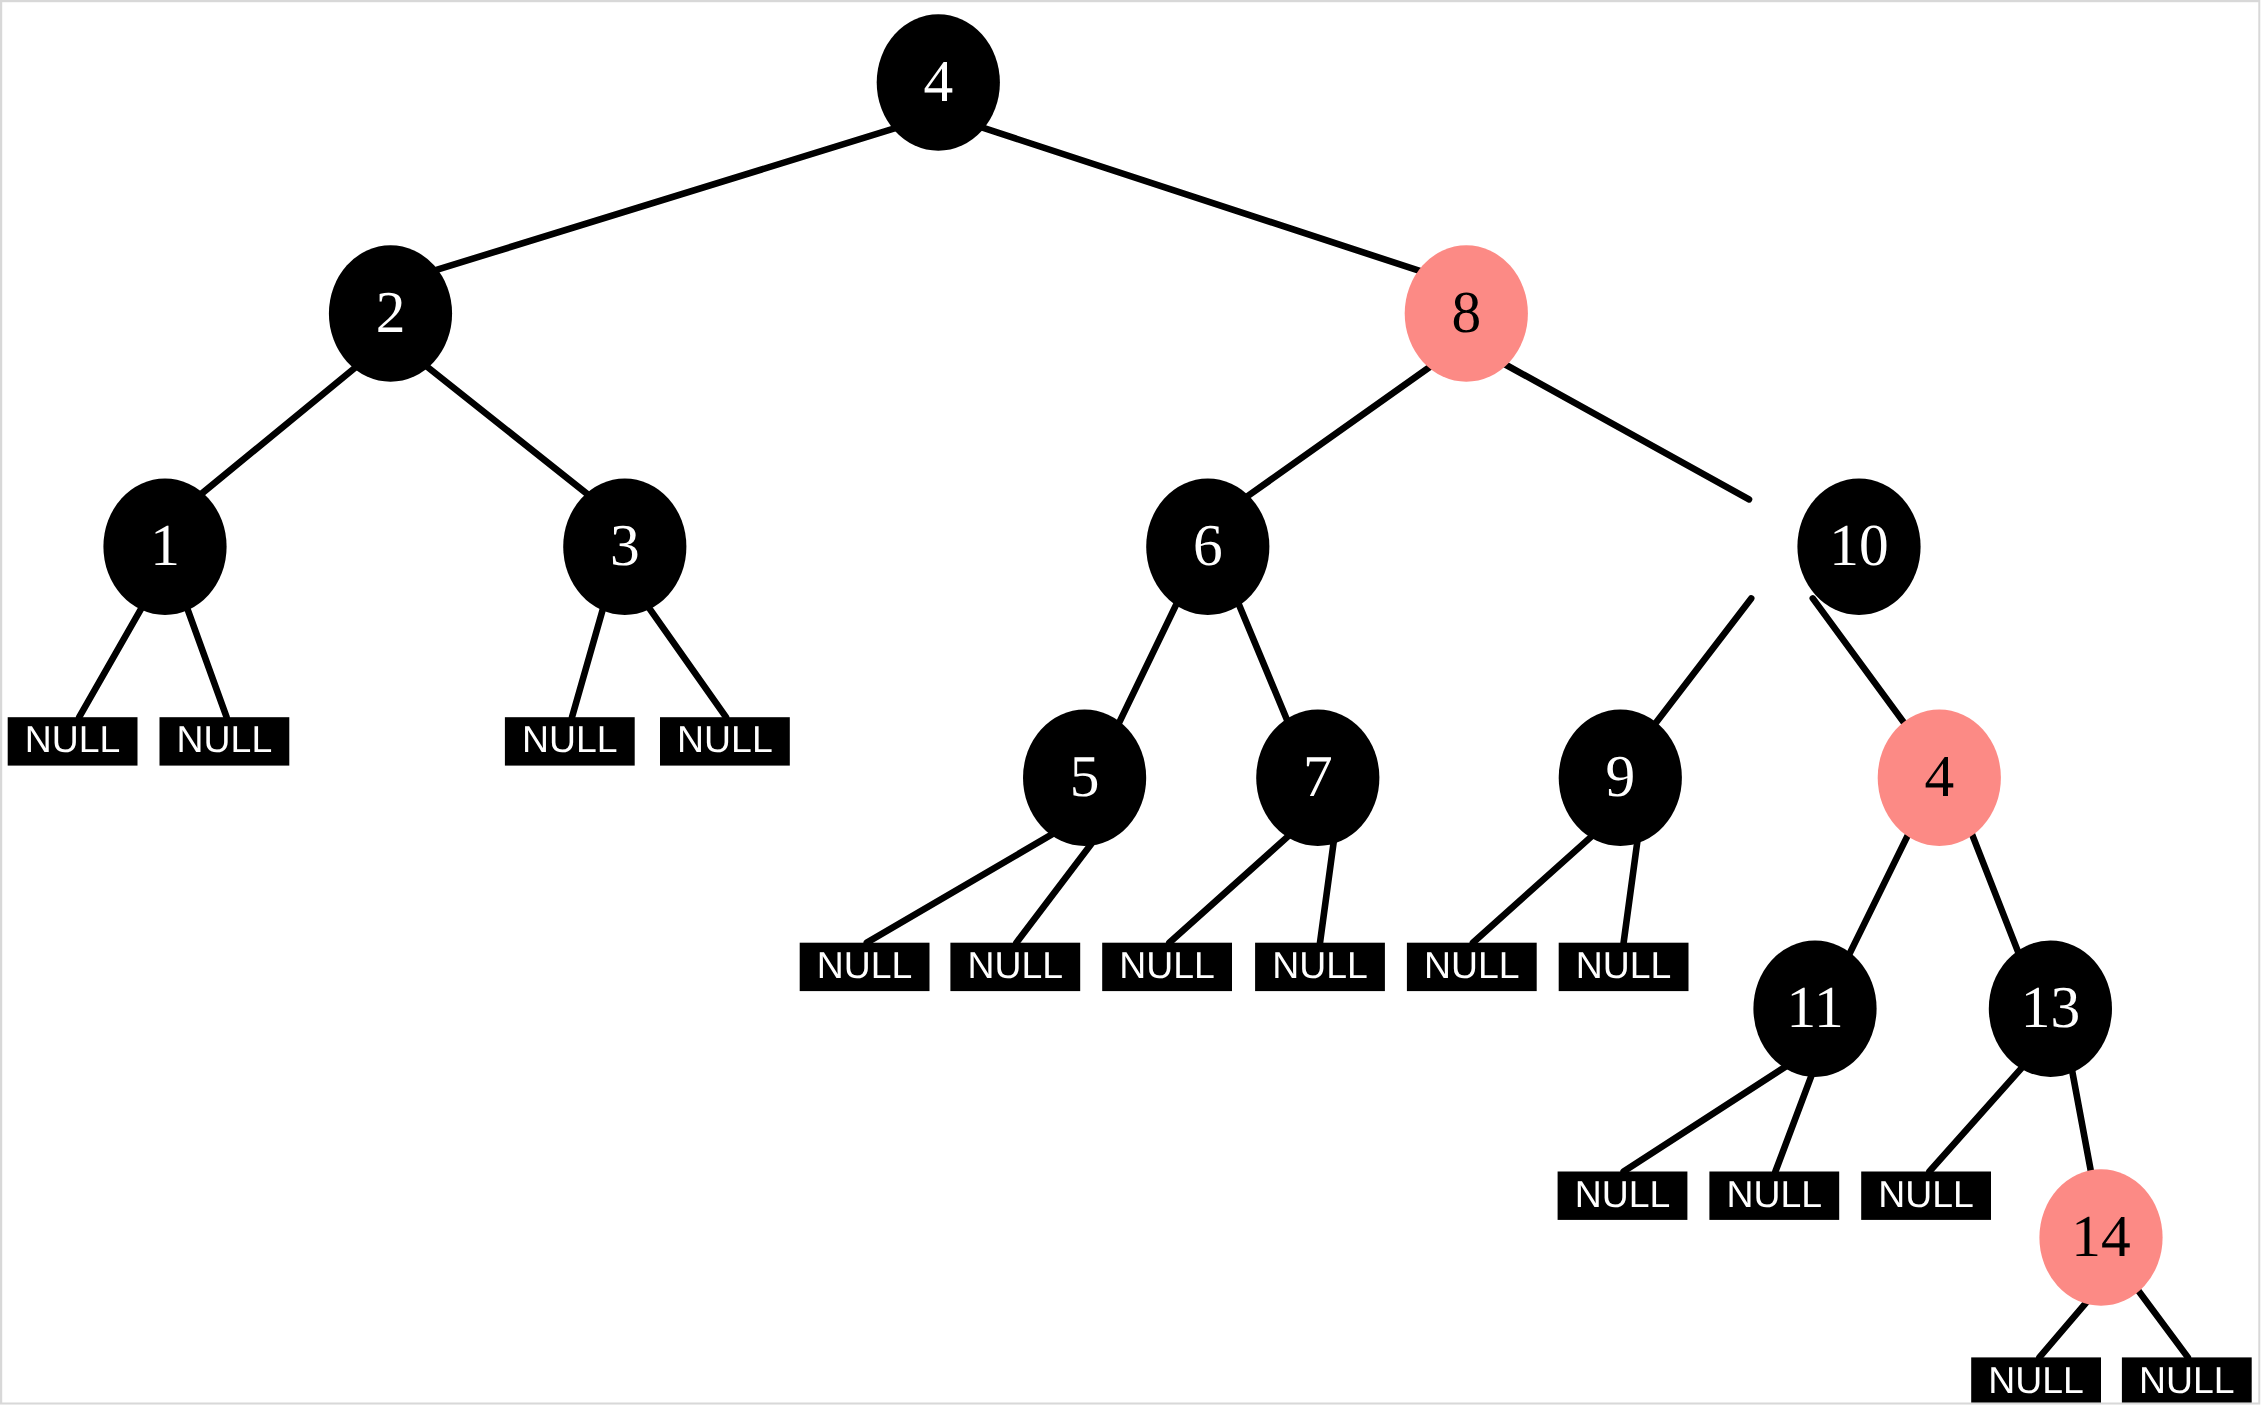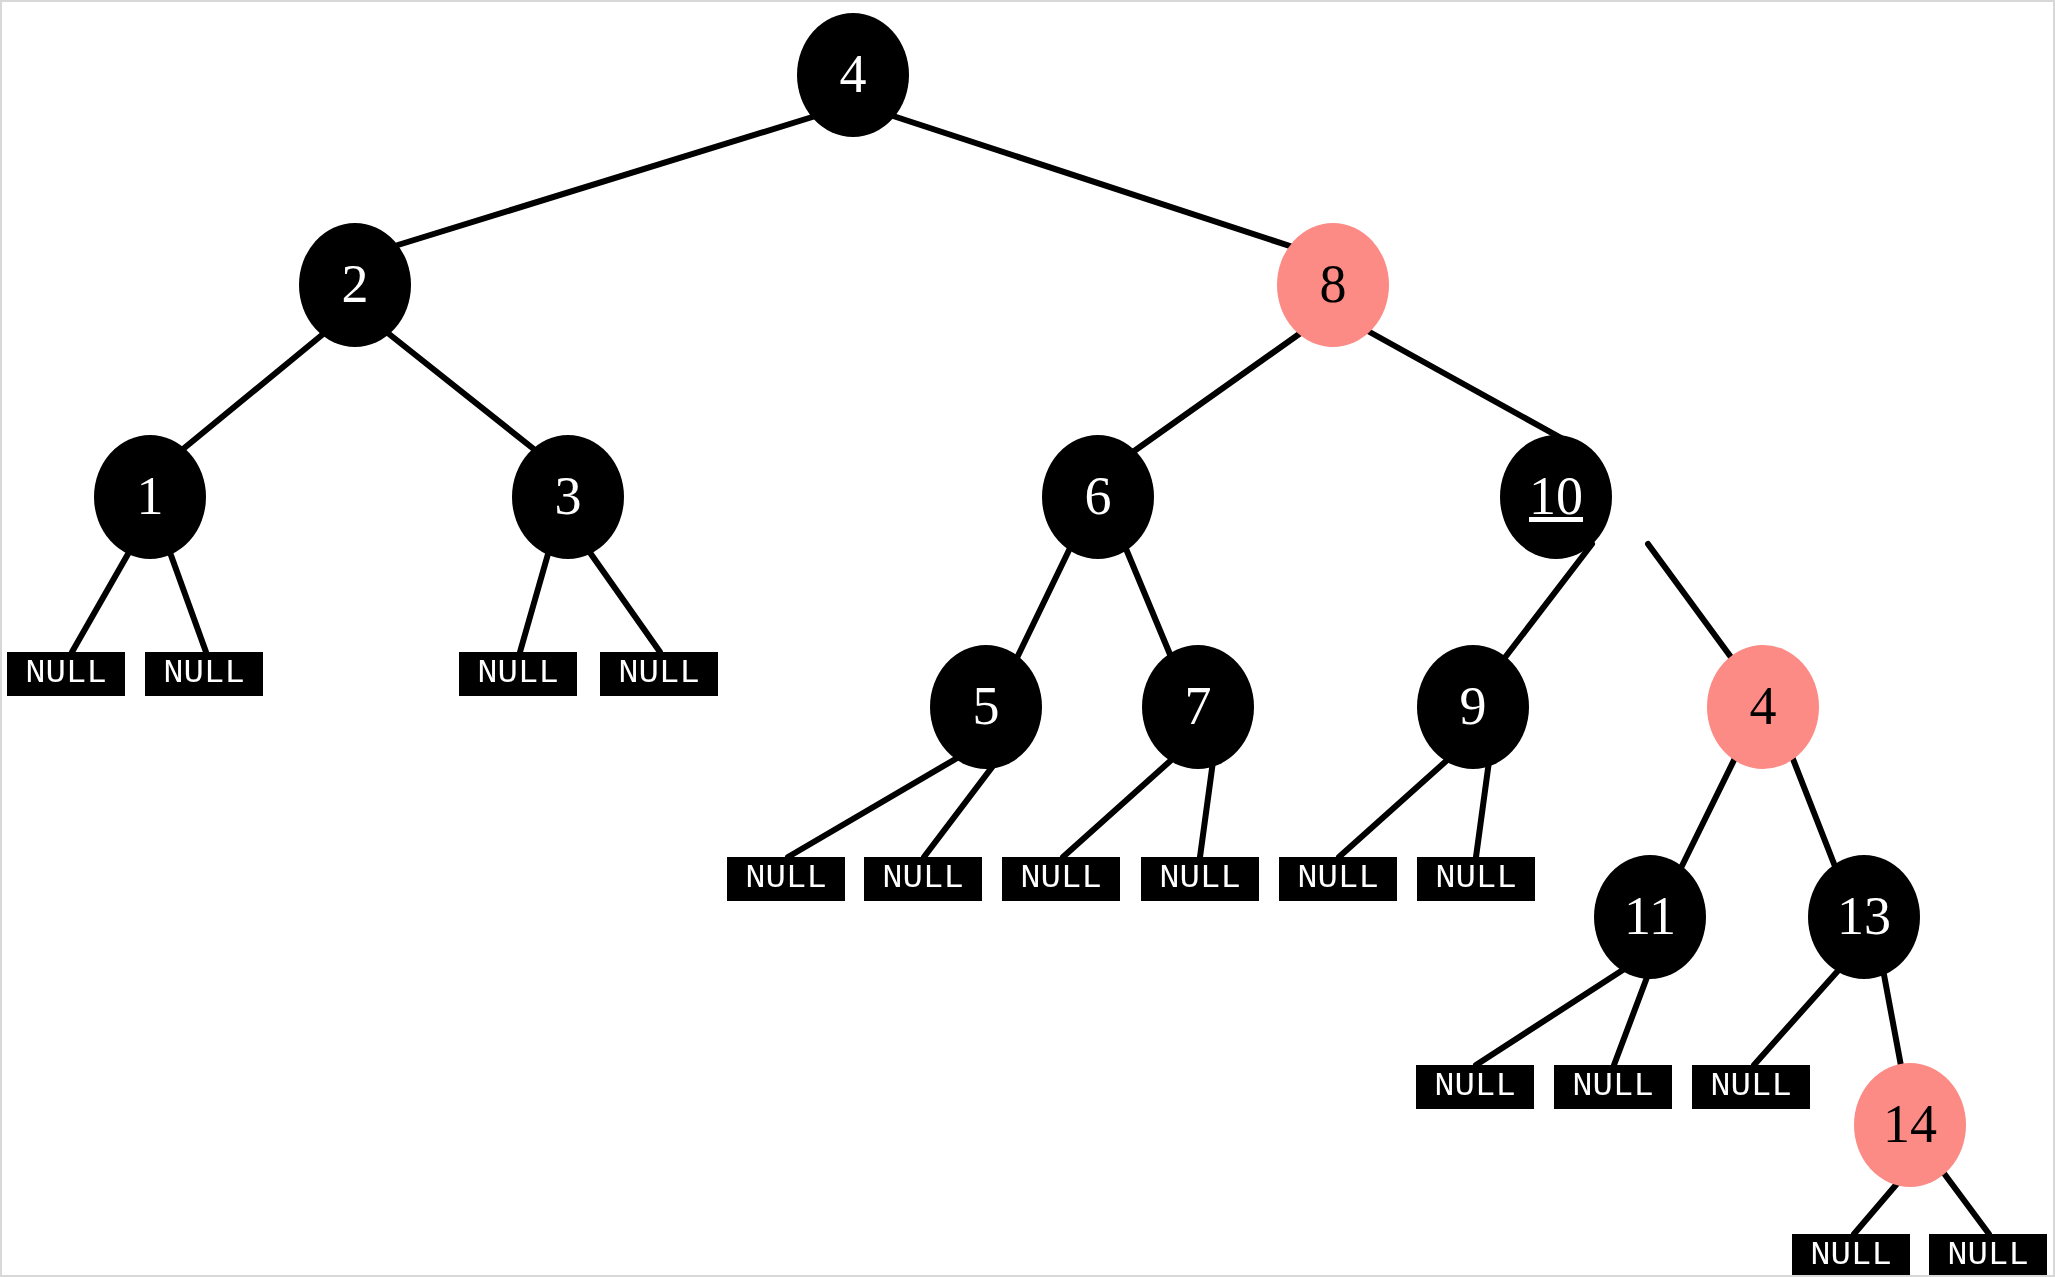--- a/index.html
+++ b/index.html
@@ -50,21 +50,21 @@
     transform: translateY(-1px);
   }
   .nullbox {
     position: absolute;
     background: #000000;
     color: #ffffff;
     display: flex;
     align-items: center;
     justify-content: center;
     box-sizing: border-box;
-    font-family: Liberation Mono, monospace;
+    font-family: Liberation Sans, sans-serif;
     user-select: none;
   }
   .nullbox-label {
     font-size: 34px;
     line-height: 1;
     letter-spacing: 0px;
     display: block;
     transform: translateY(-1px);
   }
 </style>
@@ -114,21 +114,21 @@
       </div>
       <div class="node black" style="left: 92px; top: 433px; width: 112px; height: 124px;">
         <span class="node-label">1</span>
       </div>
       <div class="node black" style="left: 510px; top: 433px; width: 112px; height: 124px;">
         <span class="node-label">3</span>
       </div>
       <div class="node black" style="left: 1040px; top: 433px; width: 112px; height: 124px;">
         <span class="node-label">6</span>
       </div>
-      <div class="node black" style="left: 1498px; top: 433px; width: 112px; height: 124px; text-decoration: underline;">
+      <div class="node black" style="left: 1632px; top: 433px; width: 112px; height: 124px;">
         <span class="node-label">10</span>
       </div>
       <div class="node black" style="left: 928px; top: 643px; width: 112px; height: 124px;">
         <span class="node-label">5</span>
       </div>
       <div class="node black" style="left: 1140px; top: 643px; width: 112px; height: 124px;">
         <span class="node-label">7</span>
       </div>
       <div class="node black" style="left: 1415px; top: 643px; width: 112px; height: 124px;">
         <span class="node-label">9</span>

